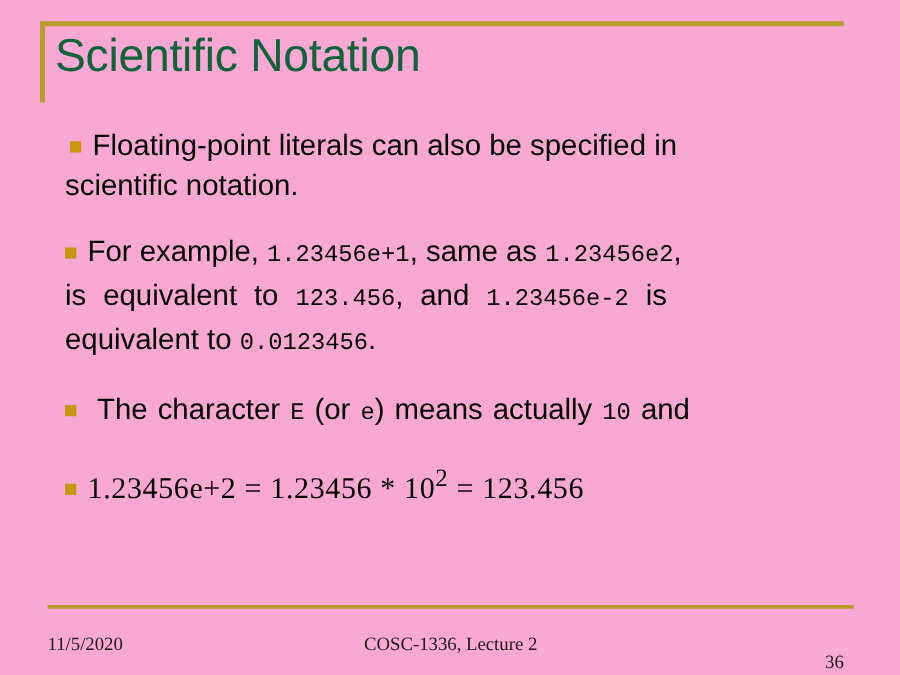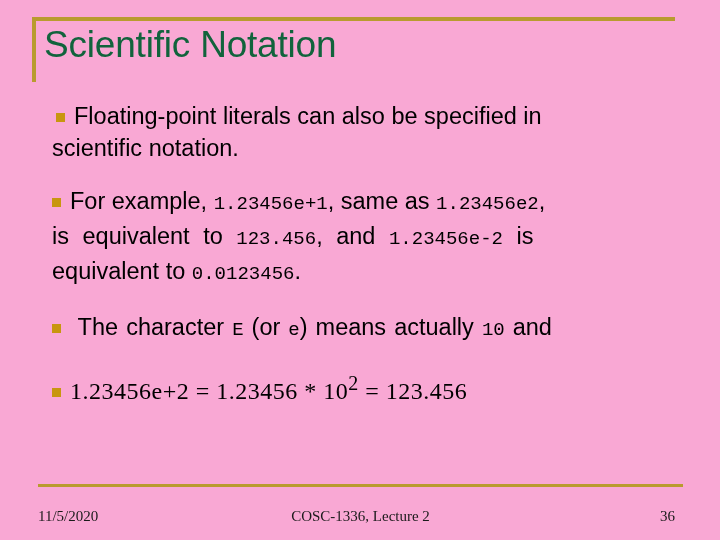--- a/index.html
+++ b/index.html
@@ -140,21 +140,21 @@
   .footer .f-center {
     position: absolute;
     left: 0;
     right: 0;
     top: 0;
     text-align: center;
   }
   .footer .f-page {
     position: absolute;
     right: 8px;
-    top: 0;
+    top: 14px;
     text-align: right;
   }
 </style>
 </head>
 <body>
 
 <div class="slide">
 
   <div class="title-rule-top"></div>
   <div class="title-rule-left"></div>

